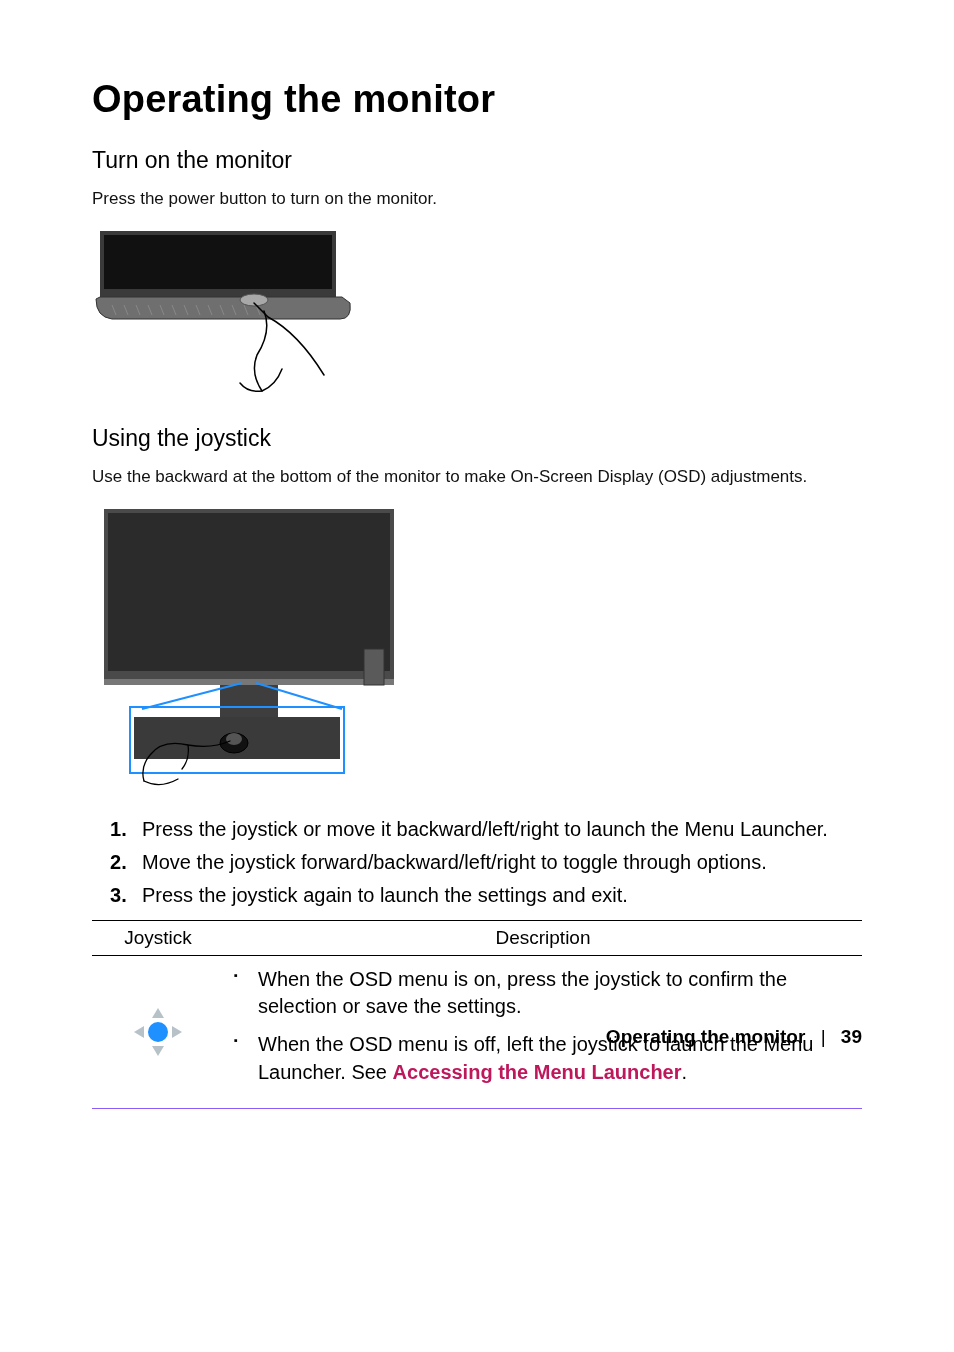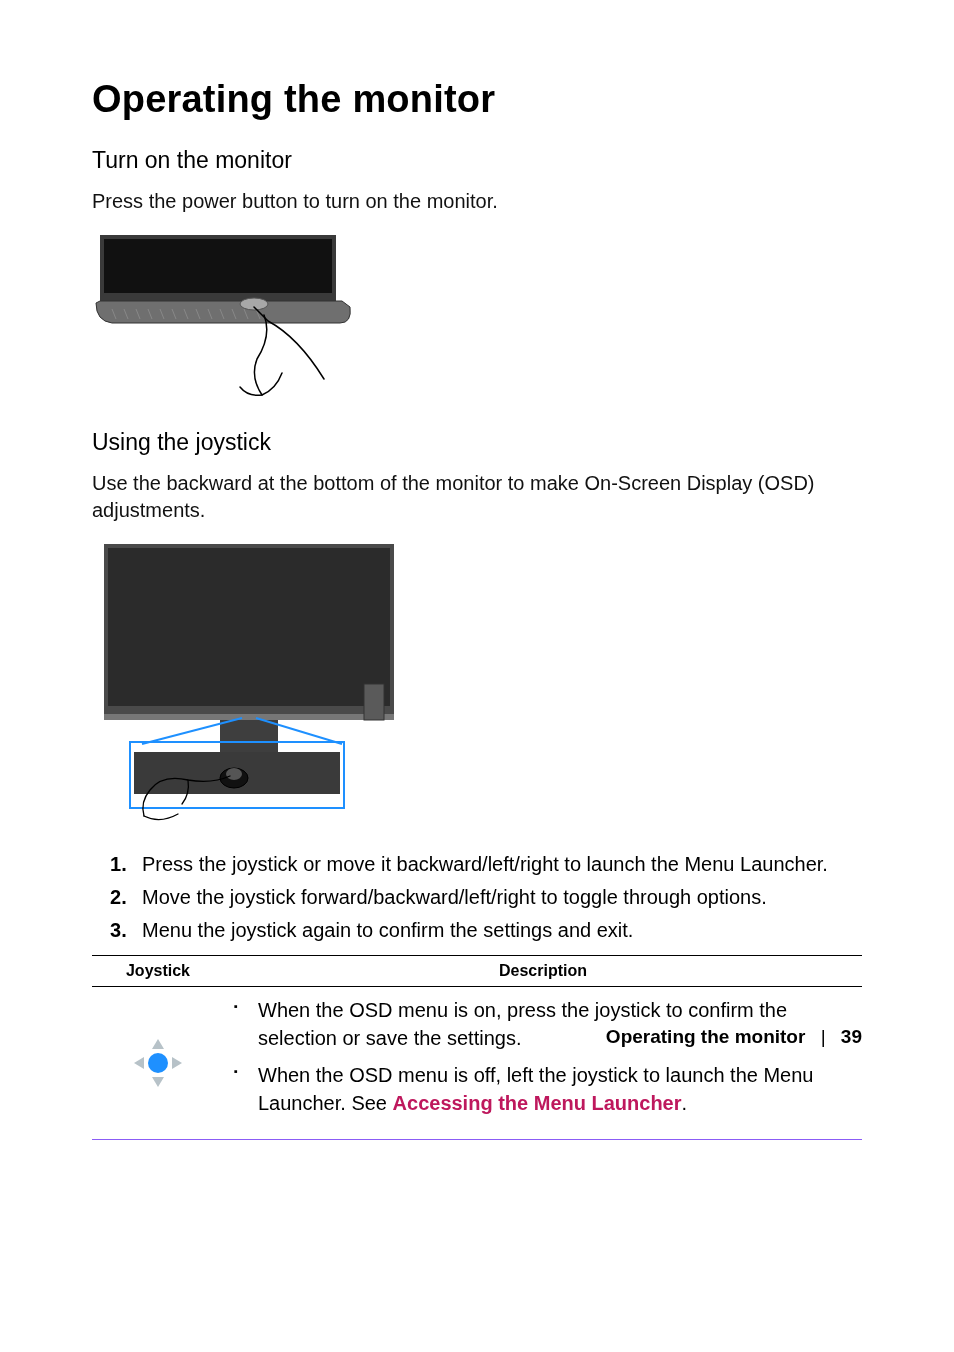--- a/index.html
+++ b/index.html
@@ -1,27 +1,27 @@
 <!DOCTYPE html>
 <html><head>
 <meta charset="utf-8">
 <style>
   * { box-sizing: border-box; margin: 0; padding: 0; }
   html, body { width: 954px; height: 1352px; background: #fff; font-family: "Futura", "Century Gothic", "Trebuchet MS", Arial, sans-serif; color: #000; }
   .page { position: relative; width: 954px; height: 1124px; padding: 78px 92px 0 92px; }
   h1.title { font-size: 38px; font-weight: 700; margin-bottom: 26px; letter-spacing: 0.2px; }
   h2.subtitle { font-size: 23px; font-weight: 400; margin-bottom: 14px; }
-  p.body { font-size: 20px; font-weight: 400; line-height: 1.35; margin-bottom: 14px; color: #111; }
+  p.body { font-size: 17px; font-weight: 400; line-height: 1.35; margin-bottom: 14px; color: #111; }
   .fig { margin: 6px 0 22px 0; }
   .fig svg { display: block; }
   ol.steps { list-style: none; counter-reset: step; margin: 10px 0 10px 18px; }
   ol.steps li { counter-increment: step; position: relative; padding-left: 32px; font-size: 20px; line-height: 1.45; margin-bottom: 4px; }
   ol.steps li::before { content: counter(step) "."; position: absolute; left: 0; top: 0; font-weight: 700; }
   table.jtable { width: 100%; border-collapse: collapse; margin-top: 8px; }
-  table.jtable th { font-size: 16px; font-weight: 700; text-align: center; padding: 6px 8px 6px 8px; border-top: 1px solid #000; border-bottom: 1px solid #000; }
+  table.jtable th { font-size: 19px; font-weight: 400; text-align: center; padding: 6px 8px 6px 8px; border-top: 1px solid #000; border-bottom: 1px solid #000; }
   table.jtable td { vertical-align: top; padding: 10px 6px 12px 6px; border-bottom: 1px solid #8b5cf6; }
   table.jtable td.icncell { width: 132px; text-align: center; vertical-align: middle; padding-top: 16px; }
   ul.desc { list-style: none; padding-left: 24px; }
   ul.desc li { position: relative; font-size: 20px; line-height: 1.38; margin-bottom: 10px; padding-left: 4px; }
   ul.desc li::before { content: "▪"; position: absolute; left: -20px; top: 2px; font-size: 11px; }
   a.xref { color: #be185d; font-weight: 700; text-decoration: none; }
   .footer { position: absolute; right: 92px; bottom: 76px; font-size: 19px; }
   .footer .ftitle { font-weight: 700; }
   .footer .sep { margin: 0 10px; }
   .footer .pnum { font-weight: 700; }
@@ -86,21 +86,21 @@
         <path d="M 138 238 Q 120 246 96 242 Q 70 236 58 252 Q 48 264 52 278"></path>
         <path d="M 52 278 Q 68 286 86 276"></path>
         <path d="M 96 242 Q 98 256 90 266"></path>
       </g>
     </svg>
   </div>
 
   <ol class="steps">
     <li>Press the joystick or move it backward/left/right to launch the Menu Launcher.</li>
     <li>Move the joystick forward/backward/left/right to toggle through options.</li>
-    <li>Menu the joystick again to confirm the settings and exit.</li>
+    <li>Press the joystick again to launch the settings and exit.</li>
   </ol>
 
   <table class="jtable">
     <thead>
       <tr>
         <th>Joystick</th>
         <th>Description</th>
       </tr>
     </thead>
     <tbody>

